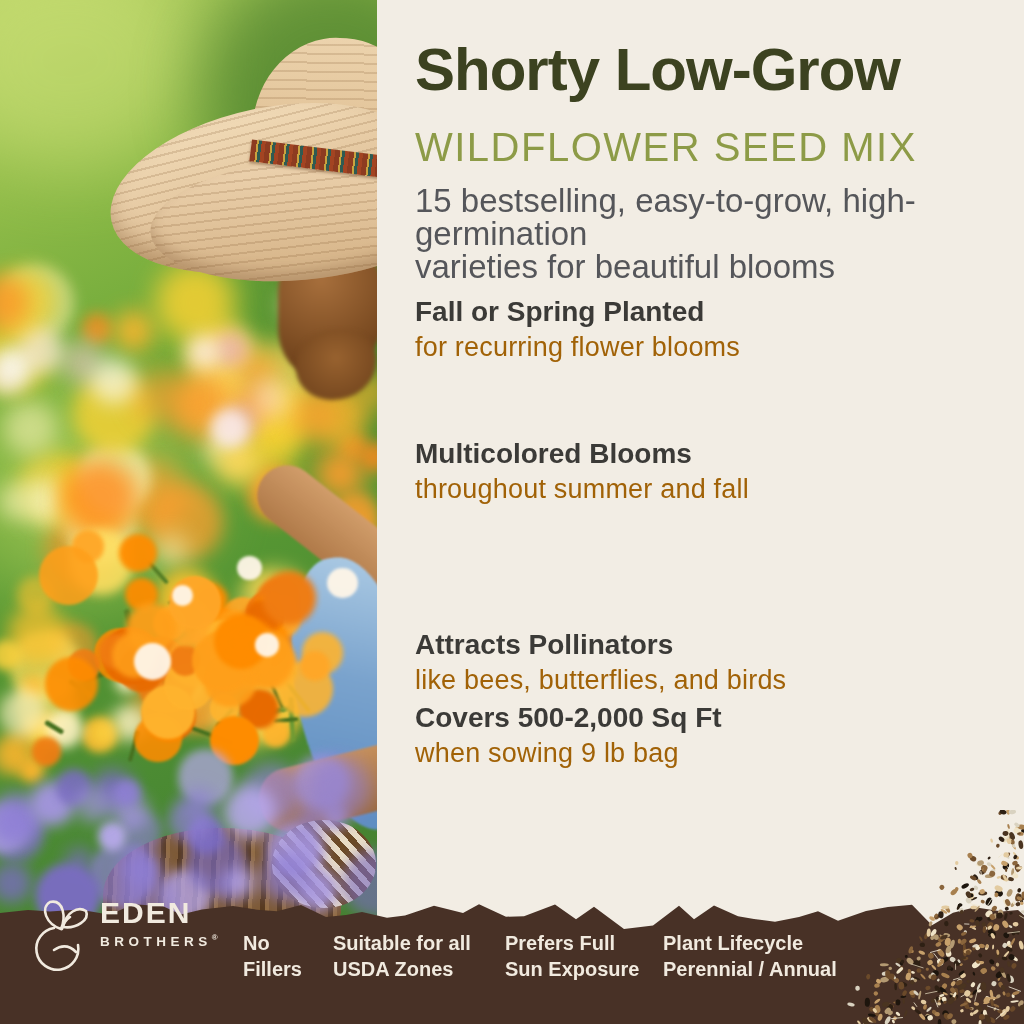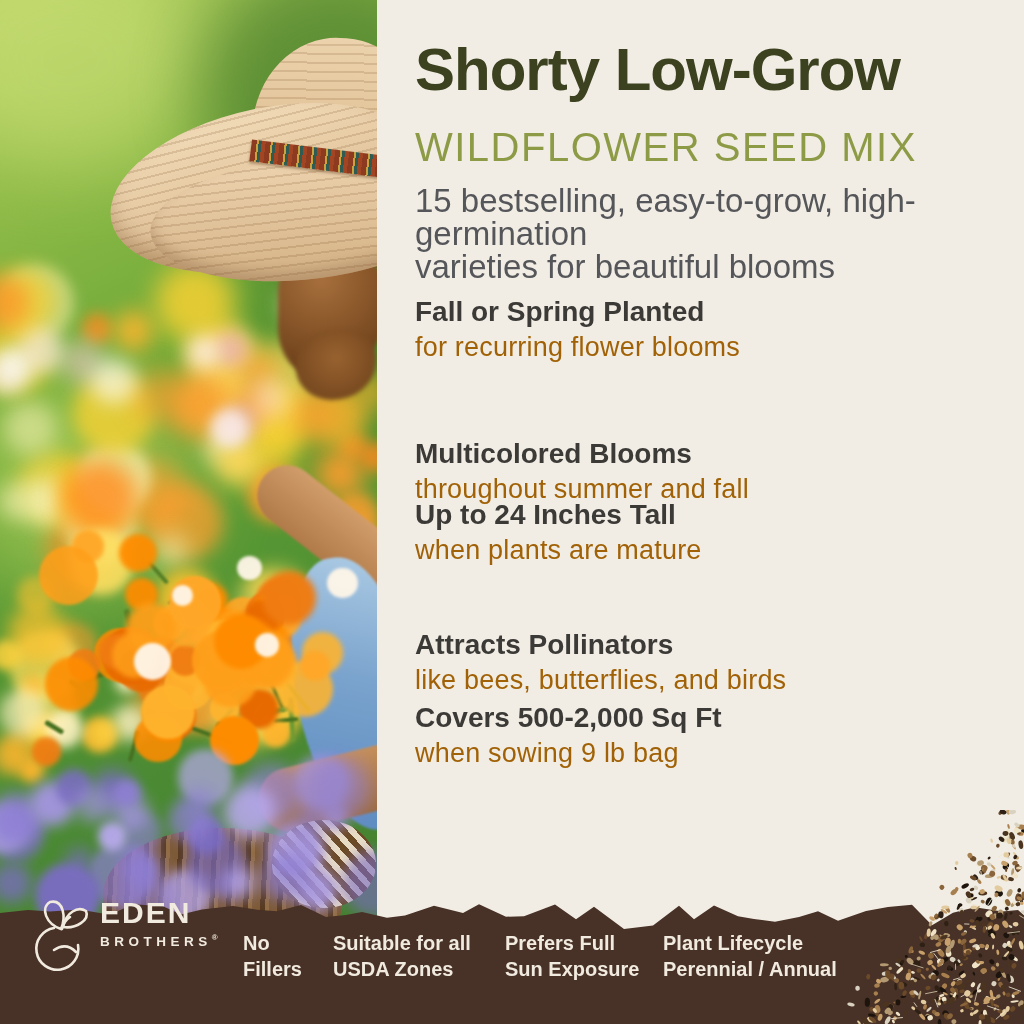--- a/index.html
+++ b/index.html
@@ -334,24 +334,20 @@
       <div>varieties for beautiful blooms</div>
     </div>
 
     <div class="feature f0">
       <div class="head">Fall or Spring Planted</div>
       <div class="sub">for recurring flower blooms</div>
     </div>
     <div class="feature f1">
       <div class="head">Multicolored Blooms</div>
       <div class="sub">throughout summer and fall</div>
-    </div>
-    <div class="feature f2">
-      <div class="head">Up to 24 Inches Tall</div>
-      <div class="sub">when plants are mature</div>
     </div>
     <div class="feature f3">
       <div class="head">Attracts Pollinators</div>
       <div class="sub">like bees, butterflies, and birds</div>
     </div>
     <div class="feature f4">
       <div class="head">Covers 500-2,000 Sq Ft</div>
       <div class="sub">when sowing 9 lb bag</div>
     </div>
   </div>

